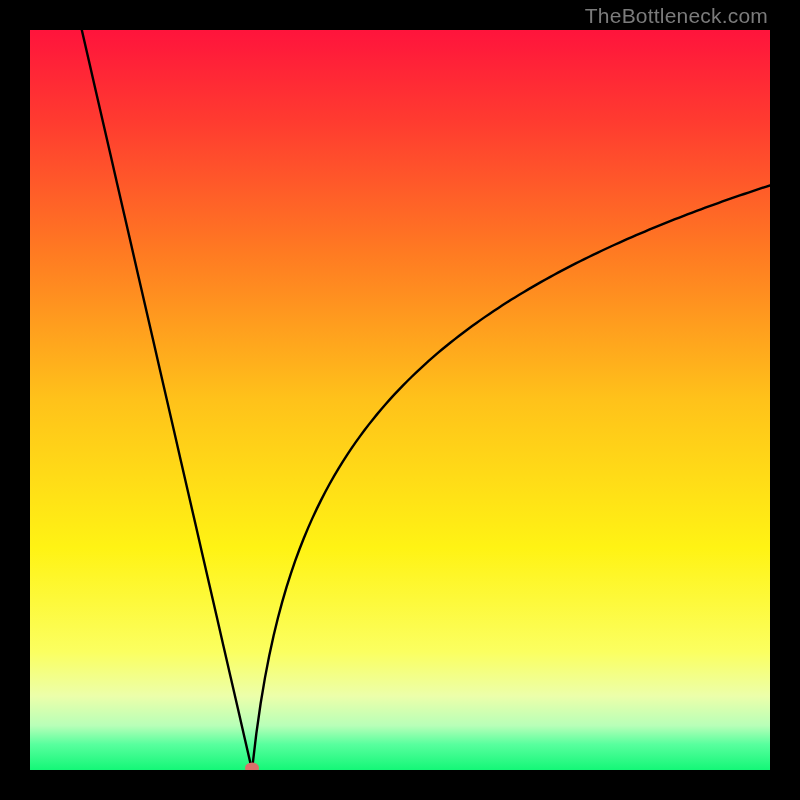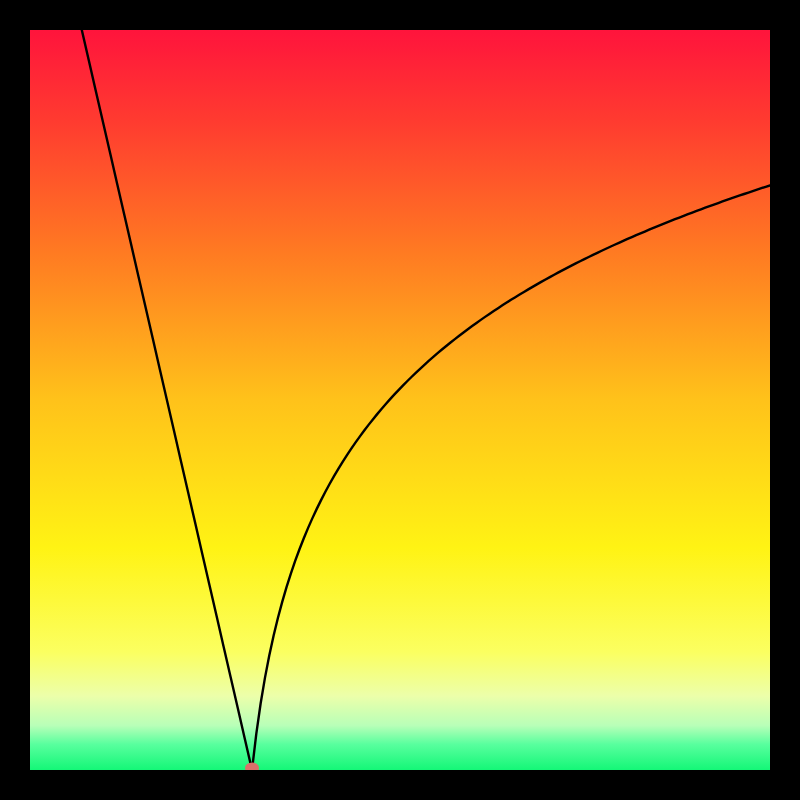--- a/index.html
+++ b/index.html
@@ -33,20 +33,21 @@
     letter-spacing: 0.2px;
     font-weight: 400;
   }
   svg { display: block; }
 </style>
 </head>
 <body>
 
 <div class="frame">
 
+  <div class="attribution">TheBottleneck.com</div>
 
   <div class="plot-area">
     <svg id="chart-svg" width="740" height="740" viewBox="0 0 740 740" preserveAspectRatio="none">
       <defs>
         <linearGradient id="bg-grad" x1="0" y1="0" x2="0" y2="1">
             <stop offset="0.00%" stop-color="#ff143c"></stop>
             <stop offset="12.00%" stop-color="#ff3a30"></stop>
             <stop offset="30.00%" stop-color="#ff7a22"></stop>
             <stop offset="50.00%" stop-color="#ffc21a"></stop>
             <stop offset="70.00%" stop-color="#fff314"></stop>

